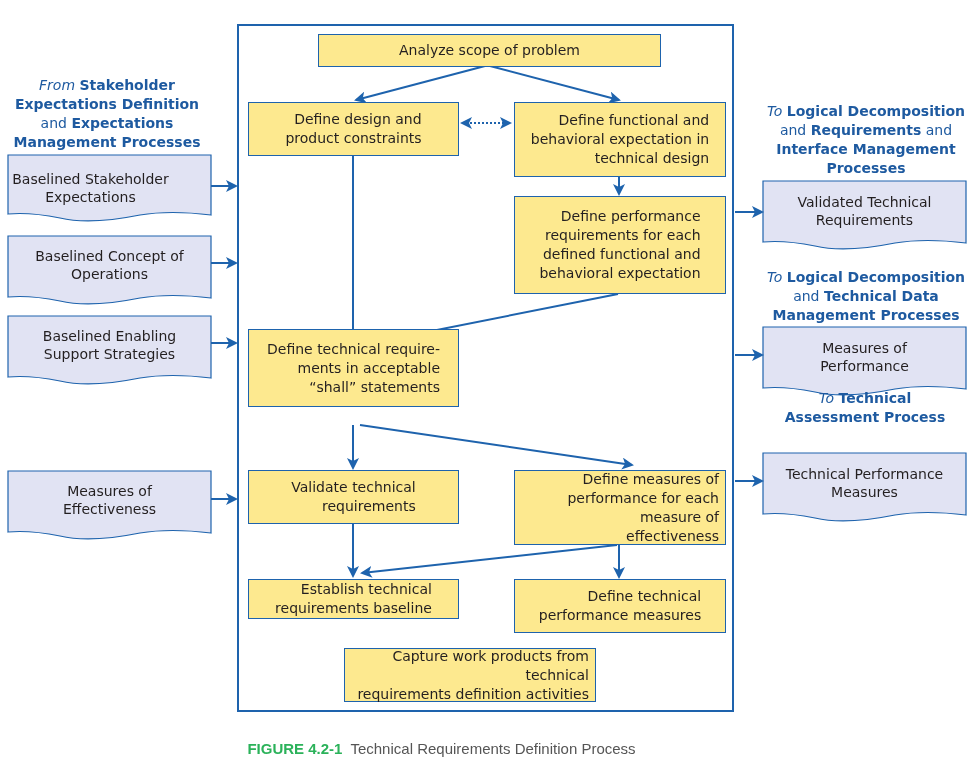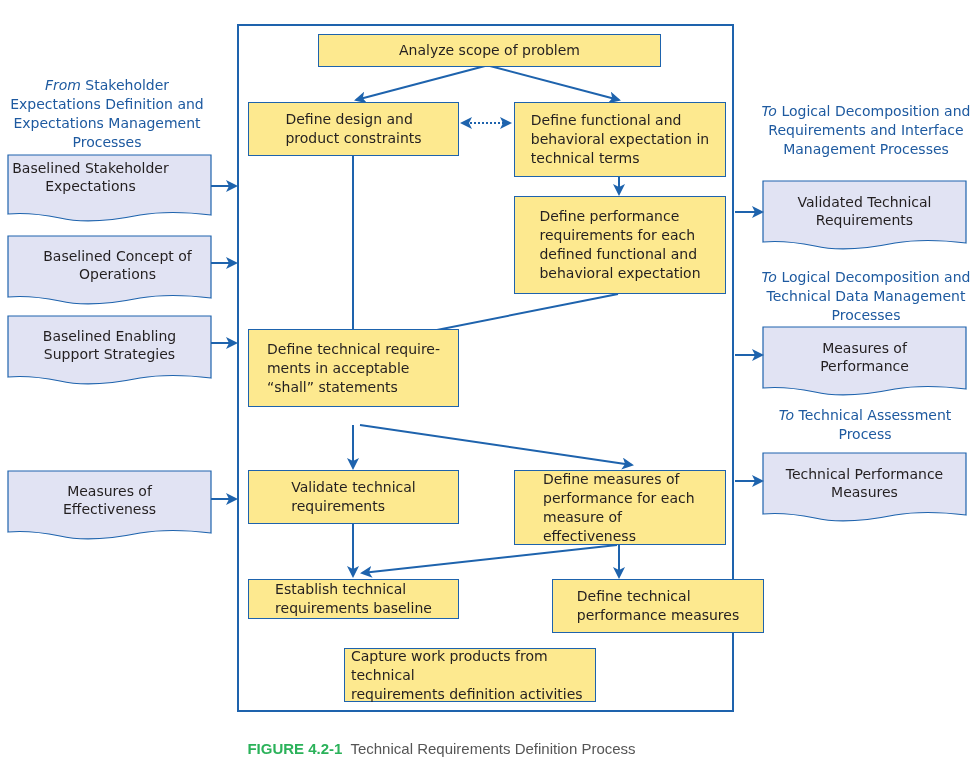--- a/index.html
+++ b/index.html
@@ -3,28 +3,28 @@
 <meta charset="utf-8">
 <style>
   html, body { margin: 0; padding: 0; background: #ffffff; }
   body { width: 979px; height: 769px; position: relative; overflow: hidden;
          font-family: "DejaVu Sans", "Liberation Sans", sans-serif; }
   #canvas { position: absolute; left: 0; top: 0; width: 979px; height: 769px; }
   .frame { position: absolute; left: 237px; top: 24px; width: 497px; height: 688px;
            border: 2px solid #1e63ad; box-sizing: border-box; }
   .step { position: absolute; background: #fde98f; border: 1.5px solid #1e63ad;
           box-sizing: border-box; display: flex; align-items: center; justify-content: center;
-          text-align: left; font-size: 14px; line-height: 19px; color: #231f20;
+          text-align: right; font-size: 14px; line-height: 19px; color: #231f20;
           padding: 0 6px; white-space: pre-line; }
   .doc-text { position: absolute; display: flex; align-items: center; justify-content: center;
               text-align: center; font-size: 14px; line-height: 18px; color: #231f20;
               white-space: pre-line; }
   .src-label { position: absolute; text-align: center; font-size: 14px; line-height: 19px;
                color: #1e5aa0; }
-  .src-label b { font-weight: normal; }
+  .src-label b { font-weight: bold; }
   .src-label i { font-style: italic; font-weight: normal; margin-top: 10px; }
   .caption { position: absolute; left: 0; width: 883px; top: 740px; text-align: center;
              font-family: "Liberation Sans", sans-serif; font-size: 15px; color: #555555; }
   .caption .fig { color: #2bb25a; font-weight: bold; margin-right: 8px; }
 </style>
 </head>
 <body>
 
 <svg id="canvas" width="979" height="769" viewBox="0 0 979 769">
   <defs>
@@ -66,66 +66,66 @@
   <line x1="617" y1="545" x2="362" y2="573" stroke="#1e63ad" stroke-width="2" marker-end="url(#arr)"></line>
   <line x1="619" y1="545" x2="619" y2="577" stroke="#1e63ad" stroke-width="2" marker-end="url(#arr)"></line>
 </svg>
 
 <div class="frame"></div>
 
 <div class="src-label" style="left:4px; top:76px; width:206px;">
   <i>From </i><b>Stakeholder Expectations Definition</b><span> and </span><b>Expectations Management Processes</b>
 </div>
 
-<div class="doc-text" style="left:8px; top:152px; width:165px; height:50px;">Baselined Stakeholder
+<div class="doc-text" style="left:8px; top:163px; width:165px; height:50px;">Baselined Stakeholder
 Expectations</div>
-<div class="doc-text" style="left:8px; top:240px; width:203px; height:50px;margin-left:8px;">Baselined Concept of
+<div class="doc-text" style="left:8px; top:240px; width:203px; height:50px;">Baselined Concept of
 Operations</div>
 <div class="doc-text" style="left:8px; top:320px; width:203px; height:50px;text-align:center;">Baselined Enabling
 Support Strategies</div>
 <div class="doc-text" style="left:8px; top:475px; width:203px; height:50px;">Measures of
 Effectiveness</div>
 
 <div class="src-label" style="left:760px; top:102px; width:212px;">
   <i>To </i><b>Logical Decomposition</b><span> and </span><b>Requirements</b><span> and </span><b>Interface Management Processes</b>
 </div>
 <div class="src-label" style="left:760px; top:268px; width:212px;">
   <i>To </i><b>Logical Decomposition</b><span> and </span><b>Technical Data Management Processes</b>
 </div>
-<div class="src-label" style="left:775px; top:406px; width:180px;">
+<div class="src-label" style="left:775px; top:389px; width:180px;">
   <i>To </i><b>Technical Assessment Process</b>
 </div>
 
 <div class="doc-text" style="left:763px; top:186px; width:203px; height:50px;">Validated Technical
 Requirements</div>
 <div class="doc-text" style="left:763px; top:332px; width:203px; height:50px;">Measures of
 Performance</div>
 <div class="doc-text" style="left:763px; top:458px; width:203px; height:50px;">Technical Performance
 Measures</div>
 
 <div class="step" style="left:318px; top:34px; width:343px; height:33px;">Analyze scope of problem</div>
 <div class="step" style="left:248px; top:102px; width:211px; height:54px;">Define design and
 product constraints</div>
 <div class="step" style="left:514px; top:102px; width:212px; height:75px;">Define functional and
 behavioral expectation in
-technical terms</div>
+technical design</div>
 <div class="step" style="left:514px; top:196px; width:212px; height:98px;">Define performance
 requirements for each
 defined functional and
 behavioral expectation</div>
 <div class="step" style="left:248px; top:329px; width:211px; height:78px;">Define technical require-
 ments in acceptable
 “shall” statements</div>
 <div class="step" style="left:248px; top:470px; width:211px; height:54px;">Validate technical
 requirements</div>
 <div class="step" style="left:514px; top:470px; width:212px; height:75px;padding-left:28px;">Define measures of
 performance for each
 measure of effectiveness</div>
 <div class="step" style="left:248px; top:579px; width:211px; height:40px;">Establish technical
 requirements baseline</div>
-<div class="step" style="left:514px; top:579px; width:212px; height:54px;margin-left:38px;">Define technical
+<div class="step" style="left:514px; top:579px; width:212px; height:54px;">Define technical
 performance measures</div>
 <div class="step" style="left:344px; top:648px; width:252px; height:54px;">Capture work products from technical
 requirements definition activities</div>
 
 <div class="caption">
   <span class="fig">FIGURE 4.2-1</span><span>Technical Requirements Definition Process</span>
 </div>
 
 </body></html>

